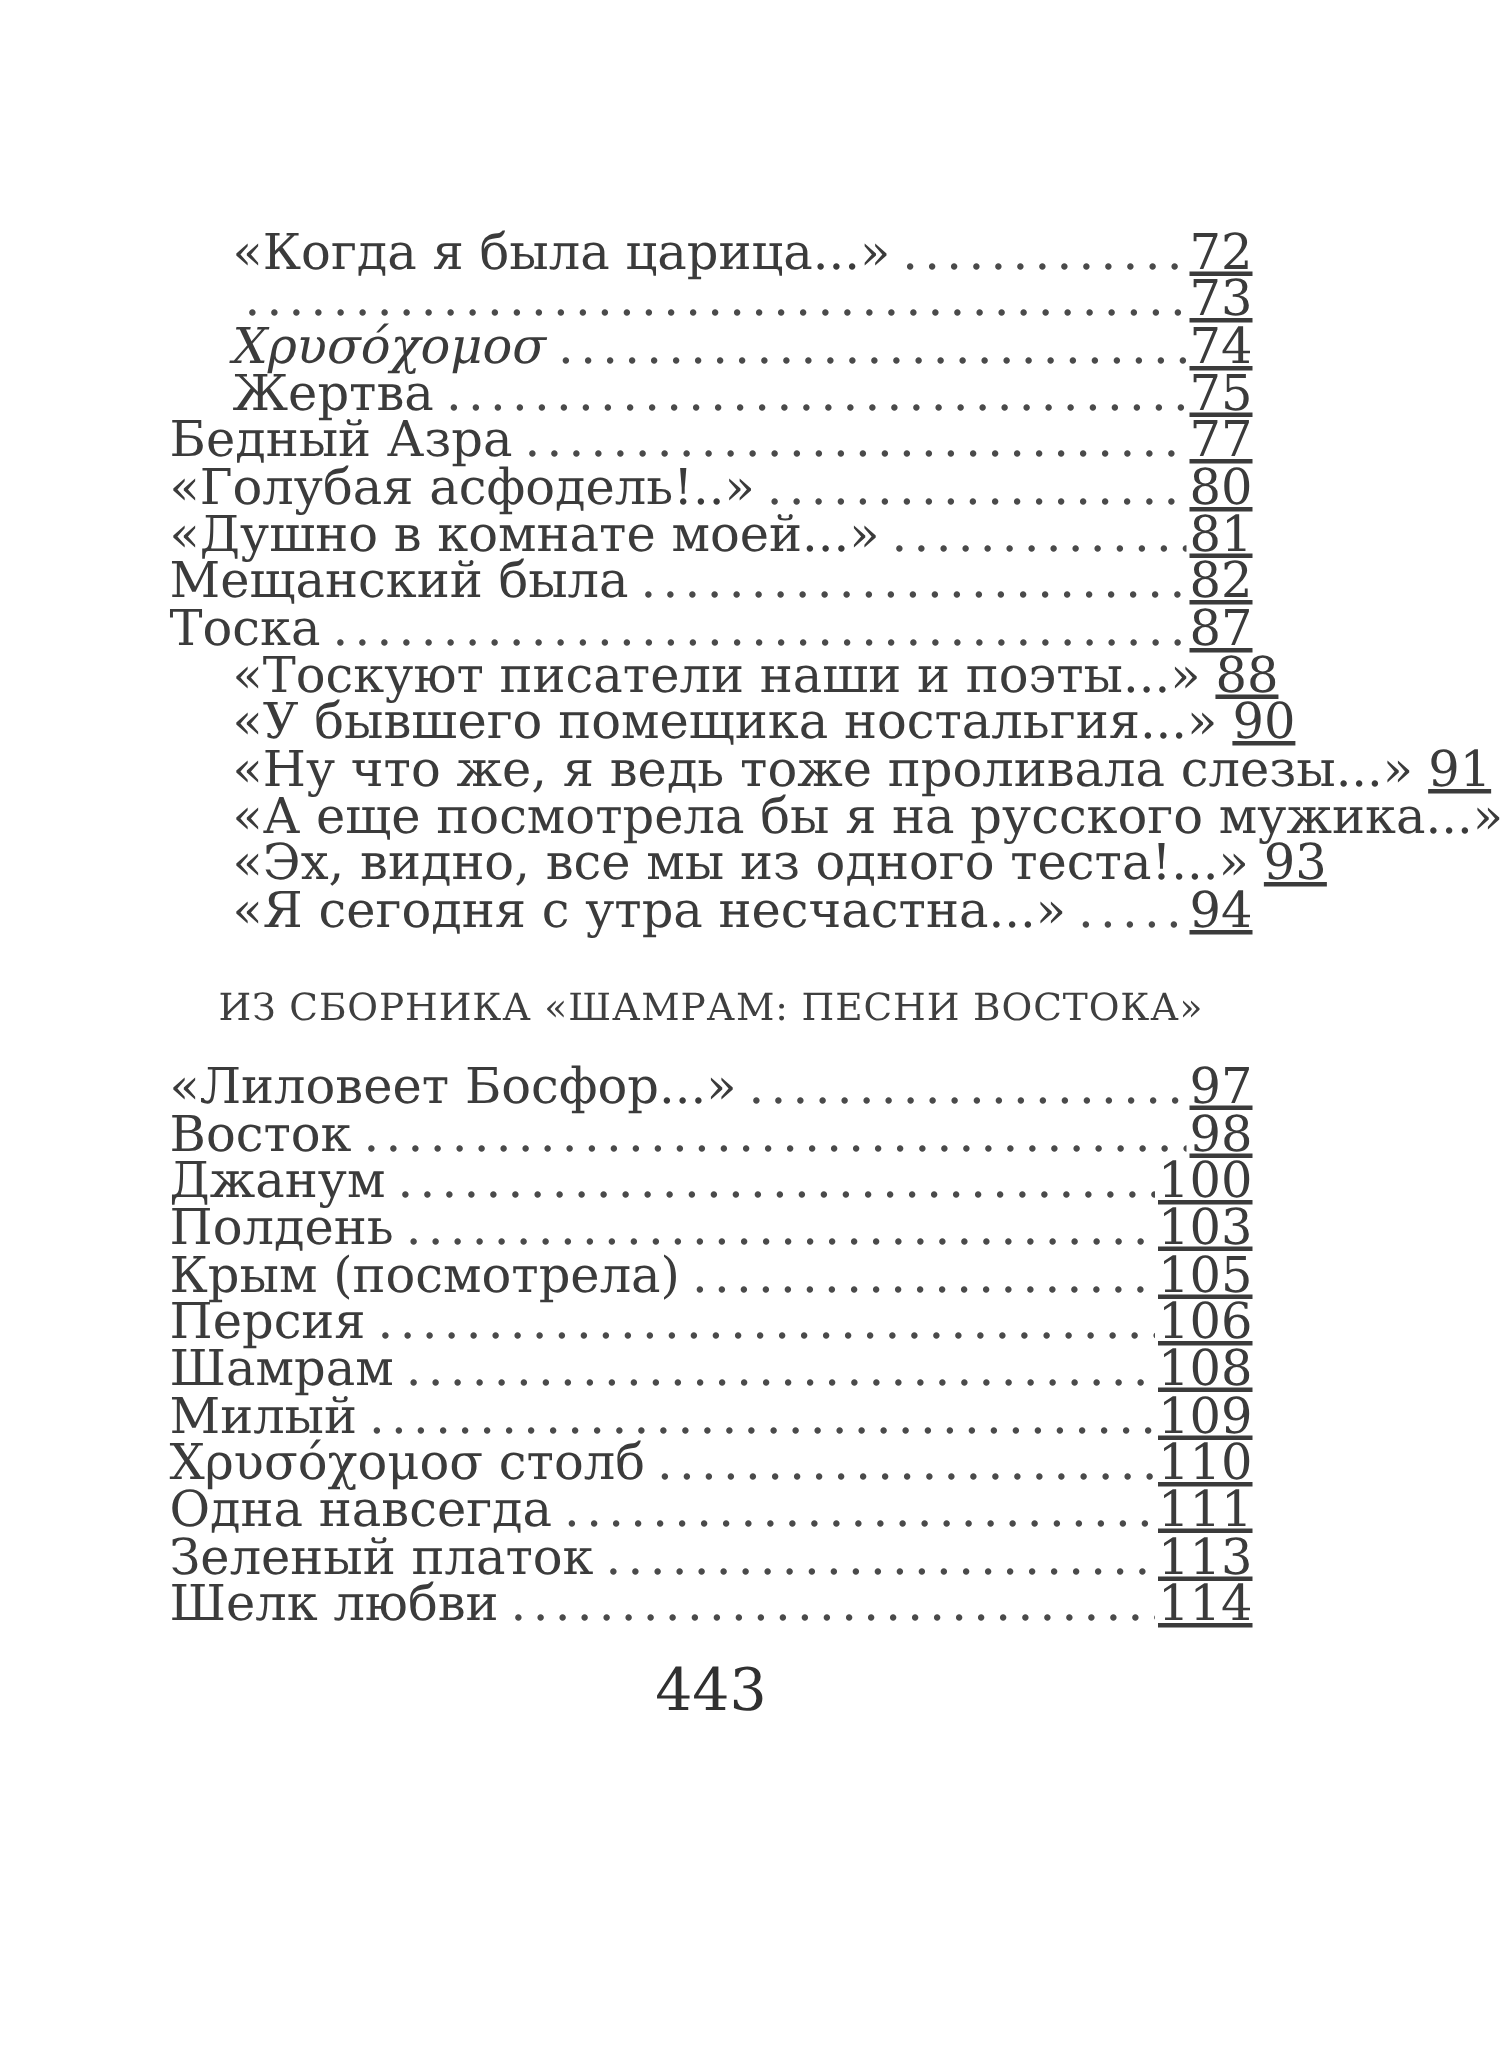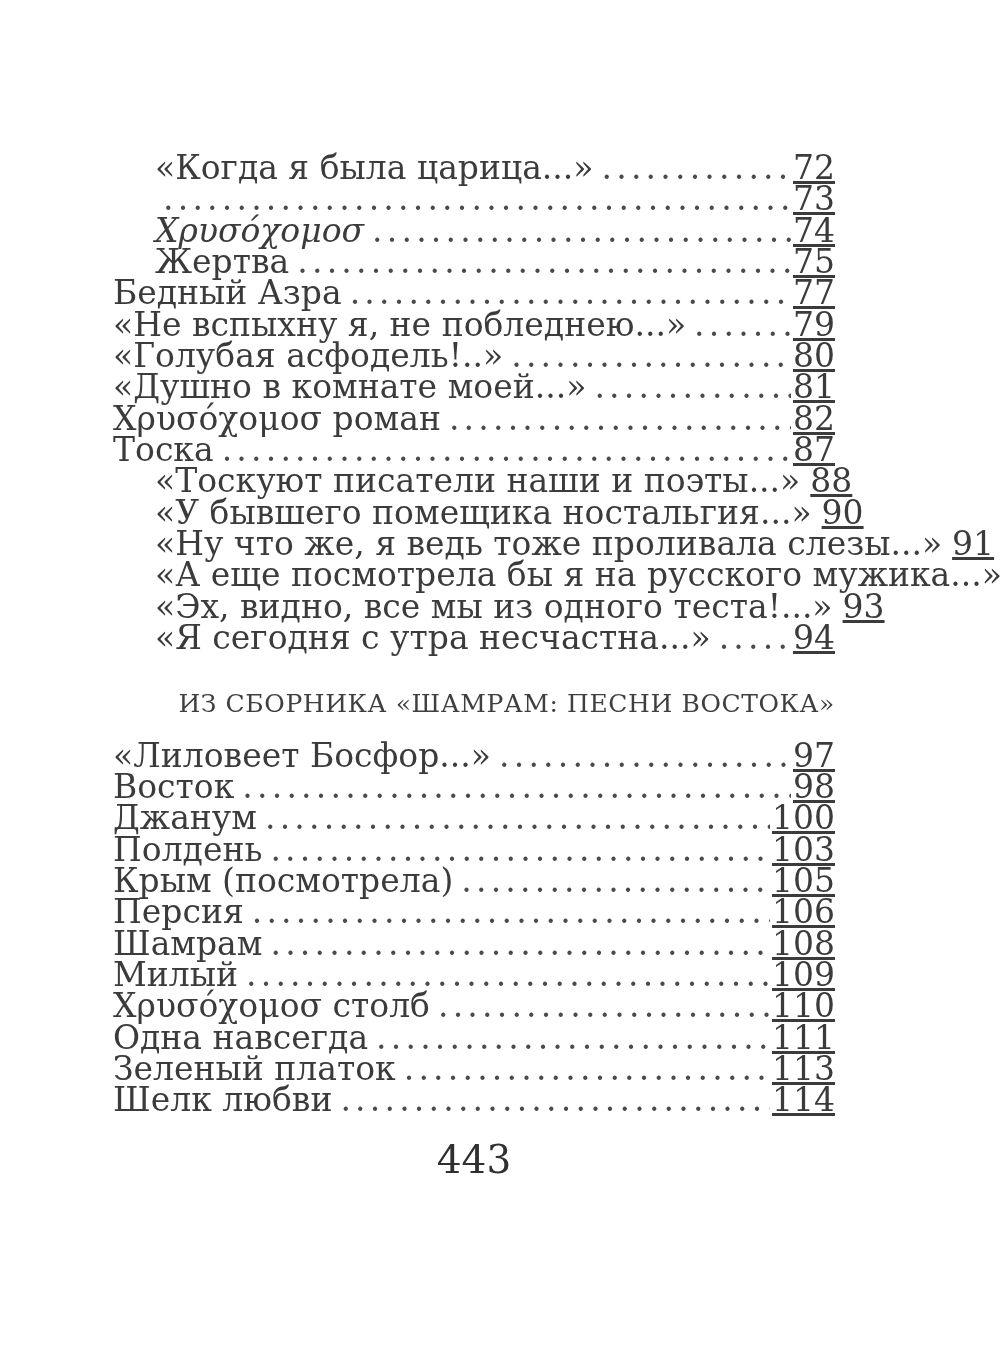--- a/index.html
+++ b/index.html
@@ -49,21 +49,21 @@
   .toc-dots::after {
     content: "..........................................................................................";
   }
   .toc-page {
     white-space: nowrap;
     flex: 0 0 auto;
     text-align: right;
     text-decoration: underline;
   }
   .toc-heading {
-    text-align: right;
+    text-align: center;
     font-size: 25px;
     line-height: 31px;
     margin-top: 34px;
     margin-bottom: 21px;
     letter-spacing: 0.6px;
     color: #3f3f3f;
   }
   .page-number {
     margin-top: 21px;
     text-align: center;
@@ -95,36 +95,31 @@
           <span class="toc-title">Жертва</span>
           <span class="toc-dots"></span>
           <span class="toc-page">75</span>
         </div>
         <div class="toc-row">
           <span class="toc-title">Бедный Азра</span>
           <span class="toc-dots"></span>
           <span class="toc-page">77</span>
         </div>
         <div class="toc-row">
-          <span class="toc-title">«Не вспыхну я, не побледнею...»</span>
-          <span class="toc-dots"></span>
-          <span class="toc-page">79</span>
-        </div>
-        <div class="toc-row">
           <span class="toc-title">«Голубая асфодель!..»</span>
           <span class="toc-dots"></span>
           <span class="toc-page">80</span>
         </div>
         <div class="toc-row">
           <span class="toc-title">«Душно в комнате моей...»</span>
           <span class="toc-dots"></span>
           <span class="toc-page">81</span>
         </div>
         <div class="toc-row">
-          <span class="toc-title">Χρυσόχομοσ роман</span>
+          <span class="toc-title">Мещанский была</span>
           <span class="toc-dots"></span>
           <span class="toc-page">82</span>
         </div>
         <div class="toc-row">
           <span class="toc-title">Тоска</span>
           <span class="toc-dots"></span>
           <span class="toc-page">87</span>
         </div>
         <div class="toc-row indent">
           <span class="toc-title">«Тоскуют писатели наши и поэты...»</span>

